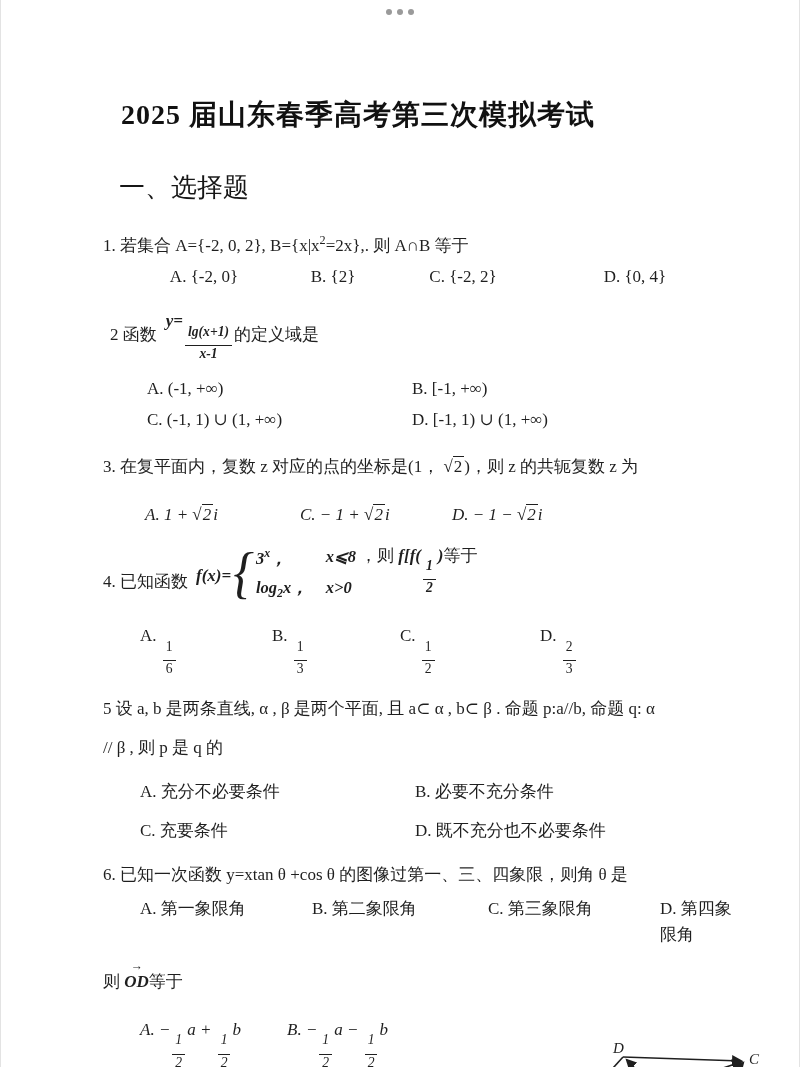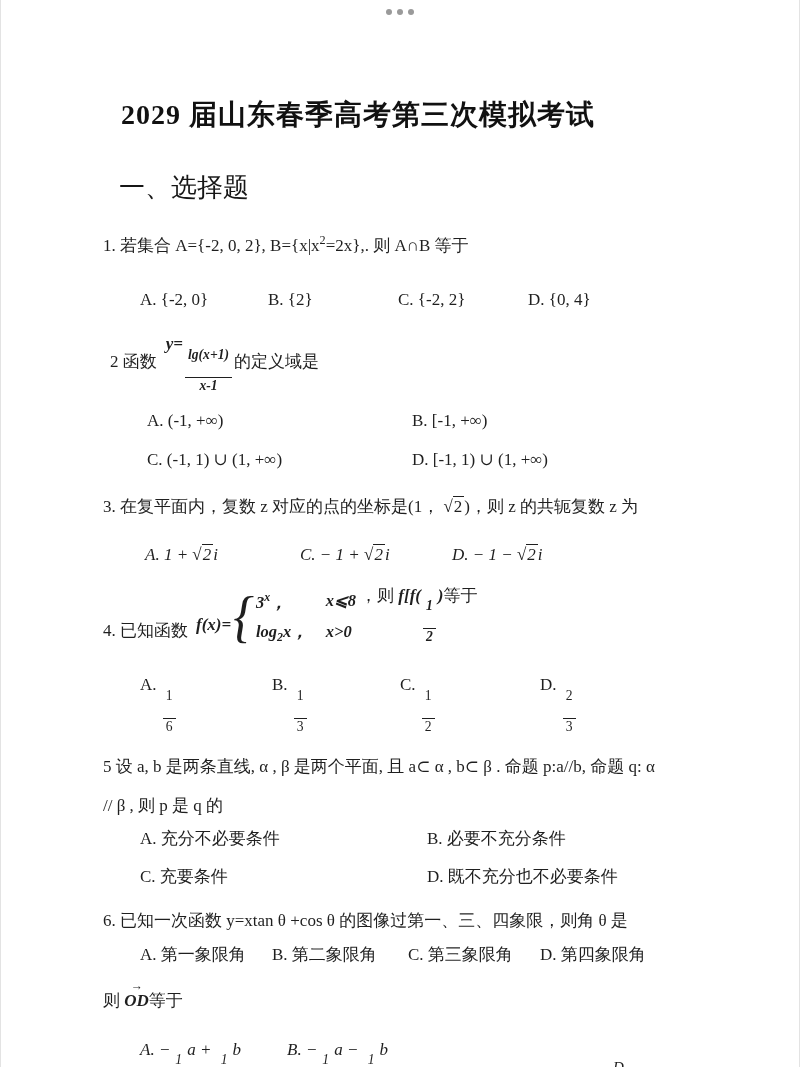--- a/index.html
+++ b/index.html
@@ -29,29 +29,29 @@
   .section{
     font-size:26px;font-weight:400;margin:36px 0 0 16px;color:#161616;
   }
   .q{font-size:17px;line-height:1.55;}
   .qtext{margin-top:0;}
   .opts{display:grid;margin-left:37px;}
   .opts-4a{grid-template-columns:128px 130px 130px auto;}
   .opts-4b{grid-template-columns:155px 152px 140px auto;margin-left:42px;}
   .opts-4c{grid-template-columns:132px 128px 140px auto;}
   .opts-4d{grid-template-columns:132px 136px 132px auto;}
-  .opts-2a{grid-template-columns:265px auto;row-gap:12px;}
+  .opts-2a{grid-template-columns:265px auto;row-gap:4px;}
   .opts-2b{grid-template-columns:275px auto;row-gap:13px;}
   .opts-2c{grid-template-columns:147px auto;row-gap:26px;}
   .it{font-style:italic;}
   .mit{font-style:italic;font-weight:600;}
   .bold-math{font-style:italic;font-weight:700;}
   
   .fr{display:inline-flex;flex-direction:column;vertical-align:-0.55em;text-align:center;line-height:1.05;margin:0 2px;}
-  .fr .fn{display:block;border-bottom:1.4px solid currentColor;padding:0 3px 15px;font-size:0.8em;font-style:inherit;}
+  .fr .fn{display:block;border-bottom:1.4px solid currentColor;padding:0 3px 6px;font-size:0.8em;font-style:inherit;}
   .fr .fd{display:block;padding-top:1px;font-size:0.8em;font-style:inherit;}
   
   .sq{white-space:nowrap;font-style:inherit;}
   .sq .sqi{border-top:1.4px solid currentColor;padding:0 2px 0 1px;font-style:inherit;}
   
   .vc{position:relative;display:inline-block;font-style:italic;font-weight:600;margin-top:2px;}
   .vc::before{content:"\2192";position:absolute;top:-0.95em;left:50%;transform:translateX(-50%);font-size:0.72em;font-style:normal;}
   
   .q4-head{display:flex;align-items:center;margin-top:14px;}
   .q4-pre{align-self:flex-end;padding-bottom:8px;}
@@ -74,27 +74,27 @@
 <div class="frame"></div>
 
 <div class="menu-dots">
   <i></i>
   <i></i>
   <i></i>
 </div>
 
 <div class="content">
 
-  <h1 class="title">2029 届山东春季高考第三次模拟考试</h1>
+  <h1 class="title">2025 届山东春季高考第三次模拟考试</h1>
 
   <h2 class="section">一、选择题</h2>
 
   <div class="q" style="margin-top:26px;">
     <div class="qtext">1. 若集合 A={-2, 0, 2}, B={x|x<sup>2</sup>=2x},. 则 A∩B 等于</div>
-    <div class="opts opts-4a" style="margin-top:28px;">
+    <div class="opts opts-4a" style="margin-top:5px;text-align:center;">
       <span>A. {-2, 0}</span>
       <span>B. {2}</span>
       <span>C. {-2, 2}</span>
       <span>D. {0, 4}</span>
     </div>
   </div>
 
   <div class="q" style="margin-top:18px;margin-left:7px;">
     <div class="qtext" style="display:flex;align-items:center;">
       <span>2 函数</span>
@@ -155,31 +155,31 @@
       <span>D. <span class="fr">
             <span class="fn">2</span>
             <span class="fd">3</span>
           </span></span>
     </div>
   </div>
 
   <div class="q" style="margin-top:20px;">
     <div class="qtext">5 设 a, b 是两条直线, α , β 是两个平面, 且 a⊂ α , b⊂ β . 命题 p:a//b, 命题 q: α</div>
     <div class="qtext" style="margin-top:12px;">// β , 则 p 是 q 的</div>
-    <div class="opts opts-2b" style="margin-top:7px;gap:12px;">
+    <div class="opts opts-2b" style="margin-top:18px;">
       <span>A. 充分不必要条件</span>
       <span>B. 必要不充分条件</span>
       <span>C. 充要条件</span>
       <span>D. 既不充分也不必要条件</span>
     </div>
   </div>
 
   <div class="q" style="margin-top:17px;">
     <div class="qtext">6. 已知一次函数 y=xtan θ +cos θ 的图像过第一、三、四象限，则角 θ 是</div>
-    <div class="opts opts-4d" style="margin-top:8px;">
+    <div class="opts opts-4d" style="margin-top:8px;gap:40px;">
       <span>A. 第一象限角</span>
       <span>B. 第二象限角</span>
       <span>C. 第三象限角</span>
       <span>D. 第四象限角</span>
     </div>
   </div>
 
   <div class="q q7" style="margin-top:18px;">
     <div class="qtext l2">则 <span class="vc">OD</span>等于</div>
     <div class="opts opts-2c it" style="margin-top:22px;">

